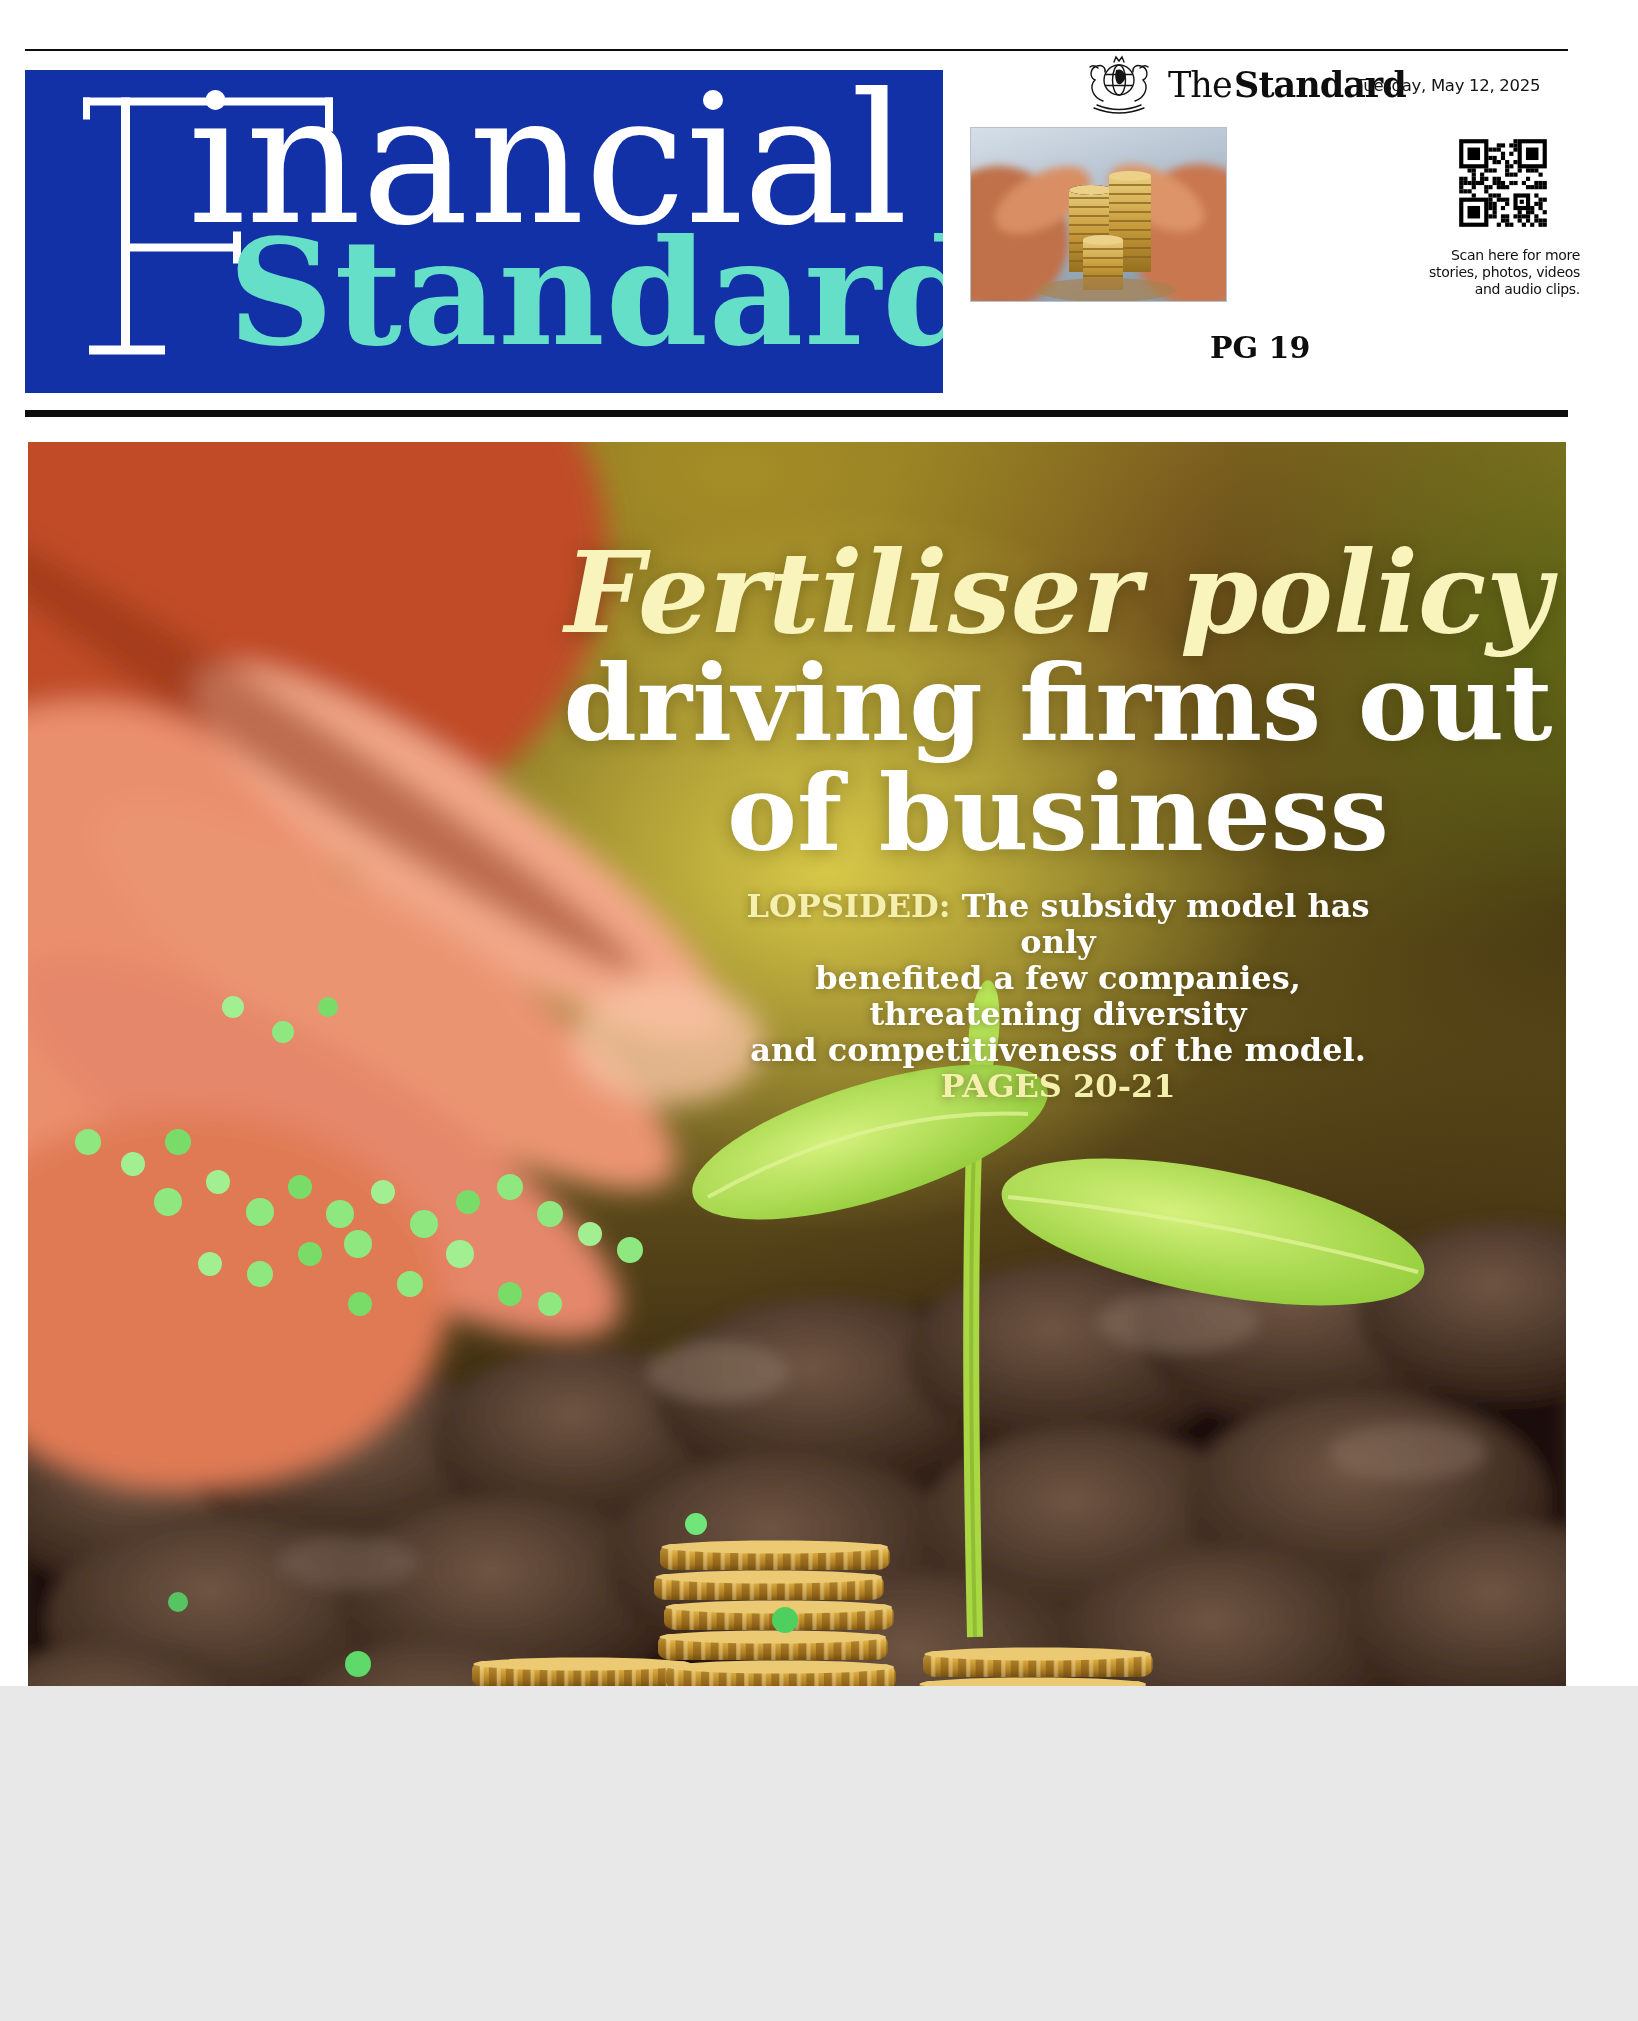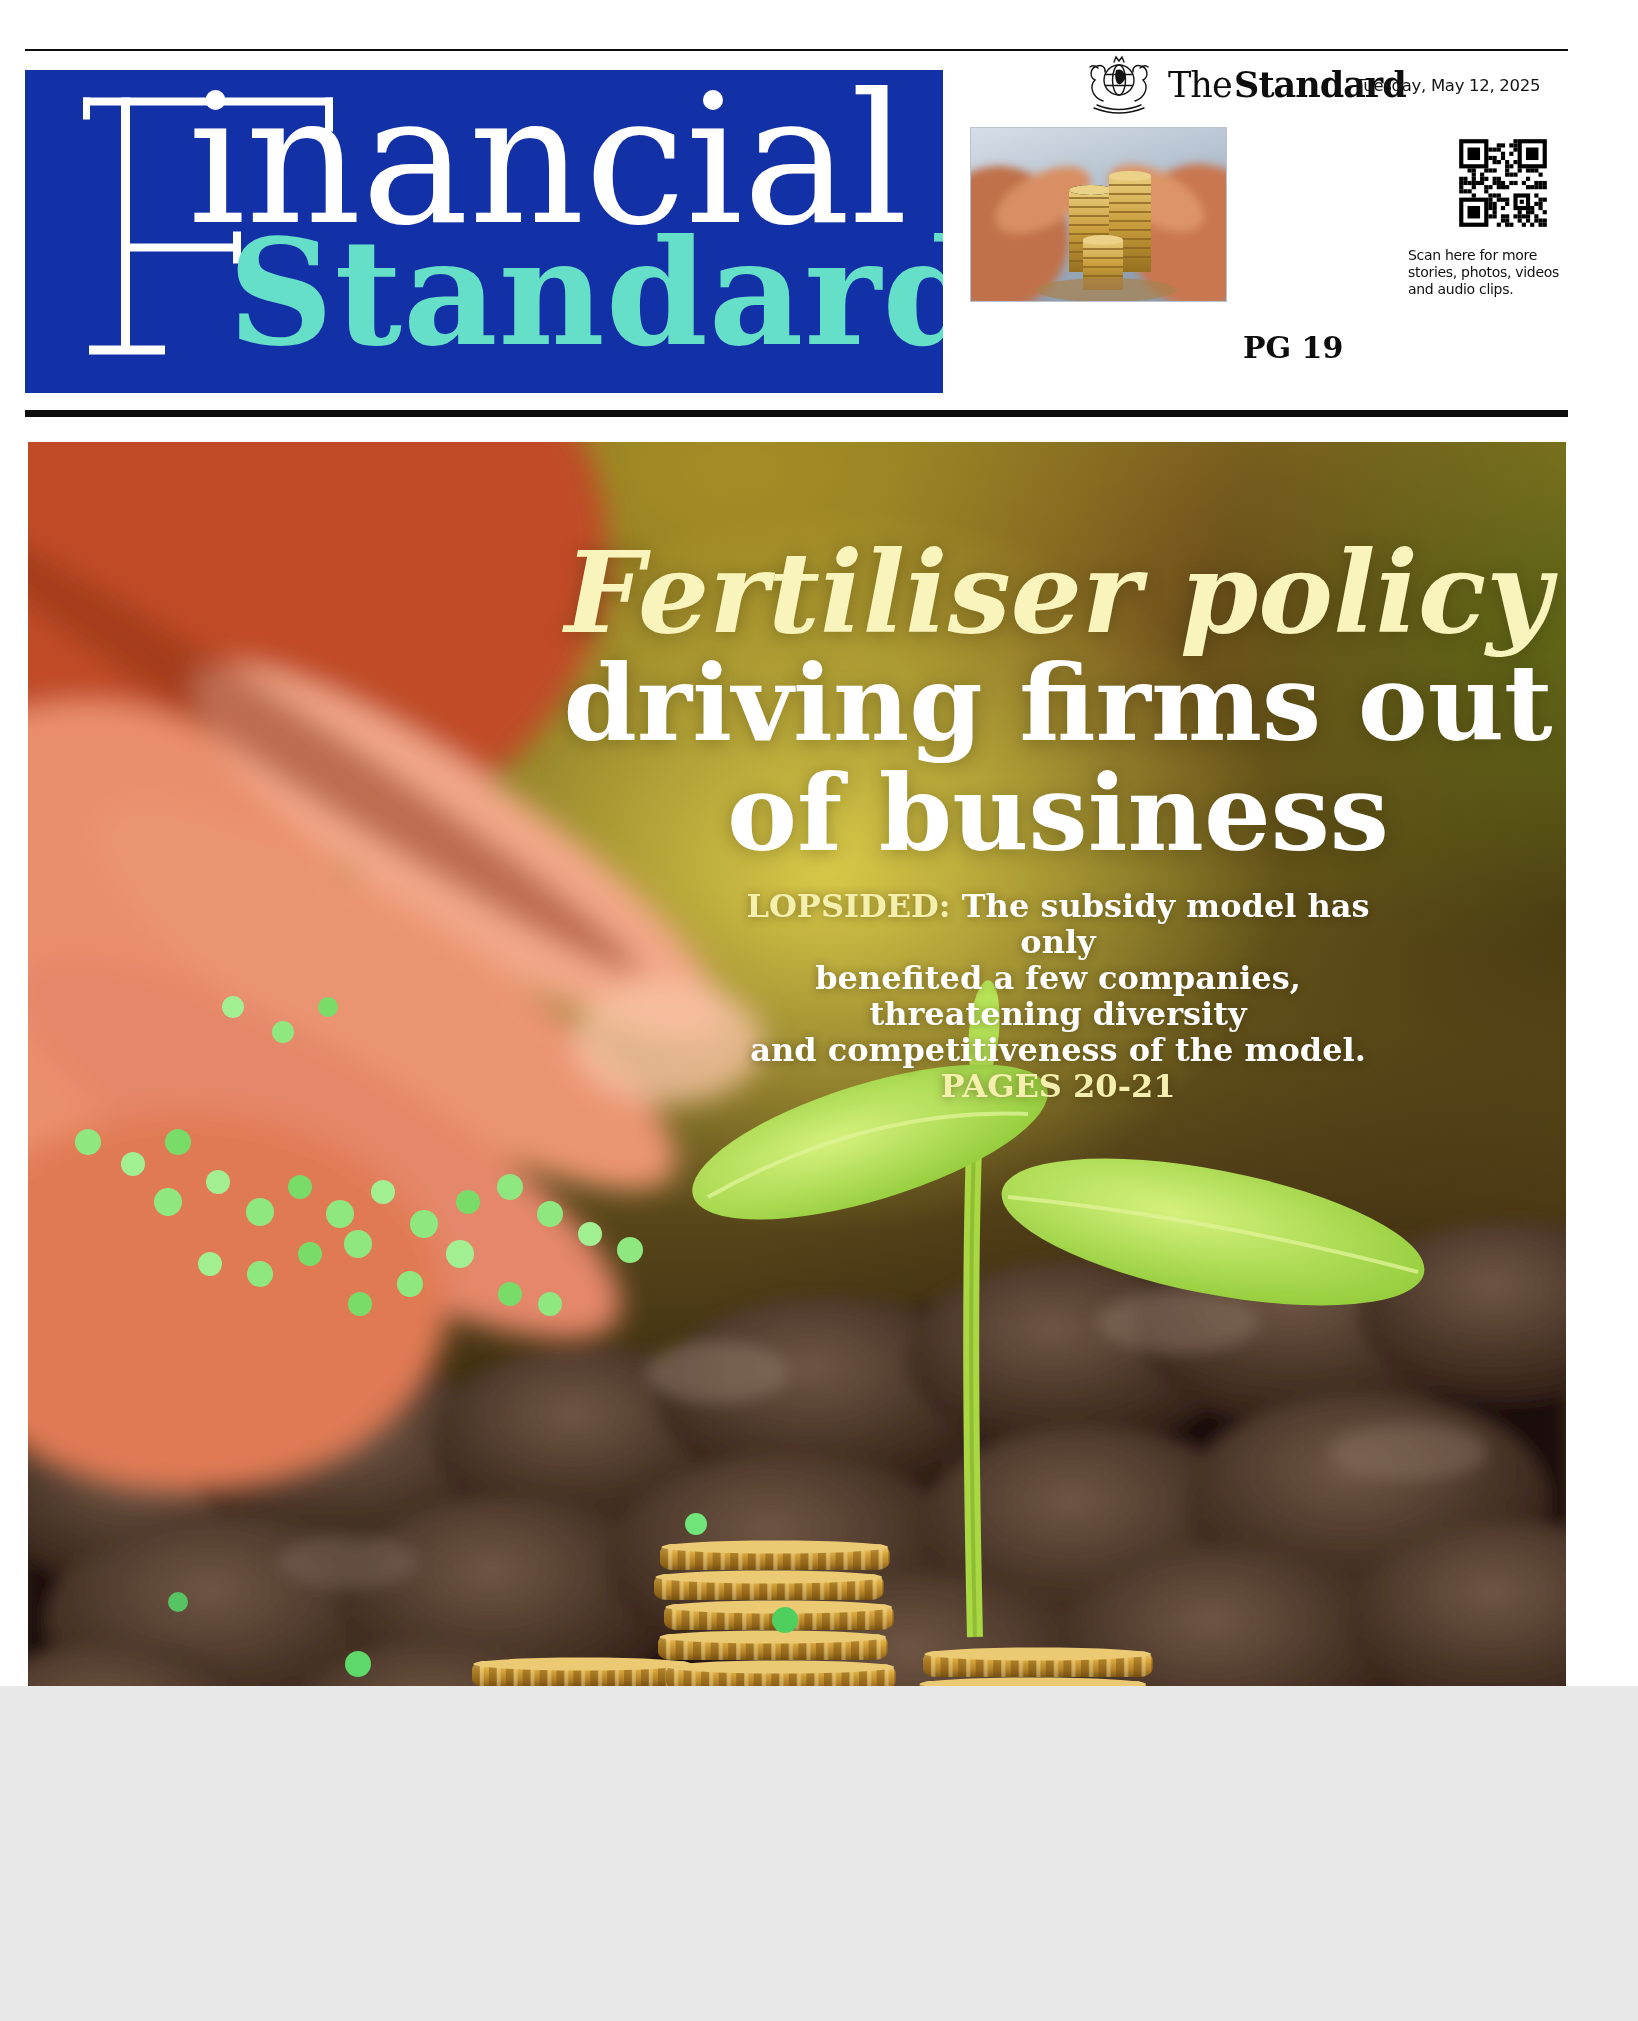--- a/index.html
+++ b/index.html
@@ -25,26 +25,26 @@
   .wordmark .bold{font-weight:700;}
   .issue-date{position:absolute;left:1356px;top:76px;font-family:"DejaVu Sans",sans-serif;
               font-size:16.5px;color:#141414;white-space:nowrap;letter-spacing:-0.3px;}
 
   
   .teaser-img{position:absolute;left:970px;top:127px;width:255px;height:173px;
               border:1px solid #b9c2cc;overflow:hidden;}
   .teaser-text{position:absolute;left:1243px;top:138px;width:190px;
                font-family:"DejaVu Serif",serif;font-weight:700;font-size:33px;
                line-height:37px;color:#1b3cae;white-space:pre-line;}
-  .teaser-page{position:absolute;left:1243px;top:330px;font-family:"DejaVu Serif",serif;
+  .teaser-page{position:absolute;left:1210px;top:330px;font-family:"DejaVu Serif",serif;
                font-weight:700;font-size:30px;color:#0d0d0d;}
 
   
   .qr{position:absolute;left:1455px;top:135px;width:96px;height:96px;}
-  .qr-caption{position:absolute;left:1408px;top:247px;width:172px;text-align:left;
+  .qr-caption{position:absolute;left:1408px;top:247px;width:172px;text-align:right;
               font-family:"DejaVu Sans",sans-serif;font-size:14px;line-height:17px;
               color:#111;white-space:pre-line;letter-spacing:-0.3px;}
 
   
   .hero{position:absolute;left:28px;top:442px;width:1538px;height:1579px;overflow:hidden;
         background:
         radial-gradient(520px 430px at 10% 2%, rgba(186,58,28,.95), transparent 68%),
         radial-gradient(430px 640px at 0% 32%, rgba(224,104,60,.85), transparent 70%),
         radial-gradient(650px 520px at 52% 27%, rgba(238,222,82,.8), transparent 70%),
         radial-gradient(720px 430px at 46% 2%, rgba(186,158,40,.6), transparent 70%),

